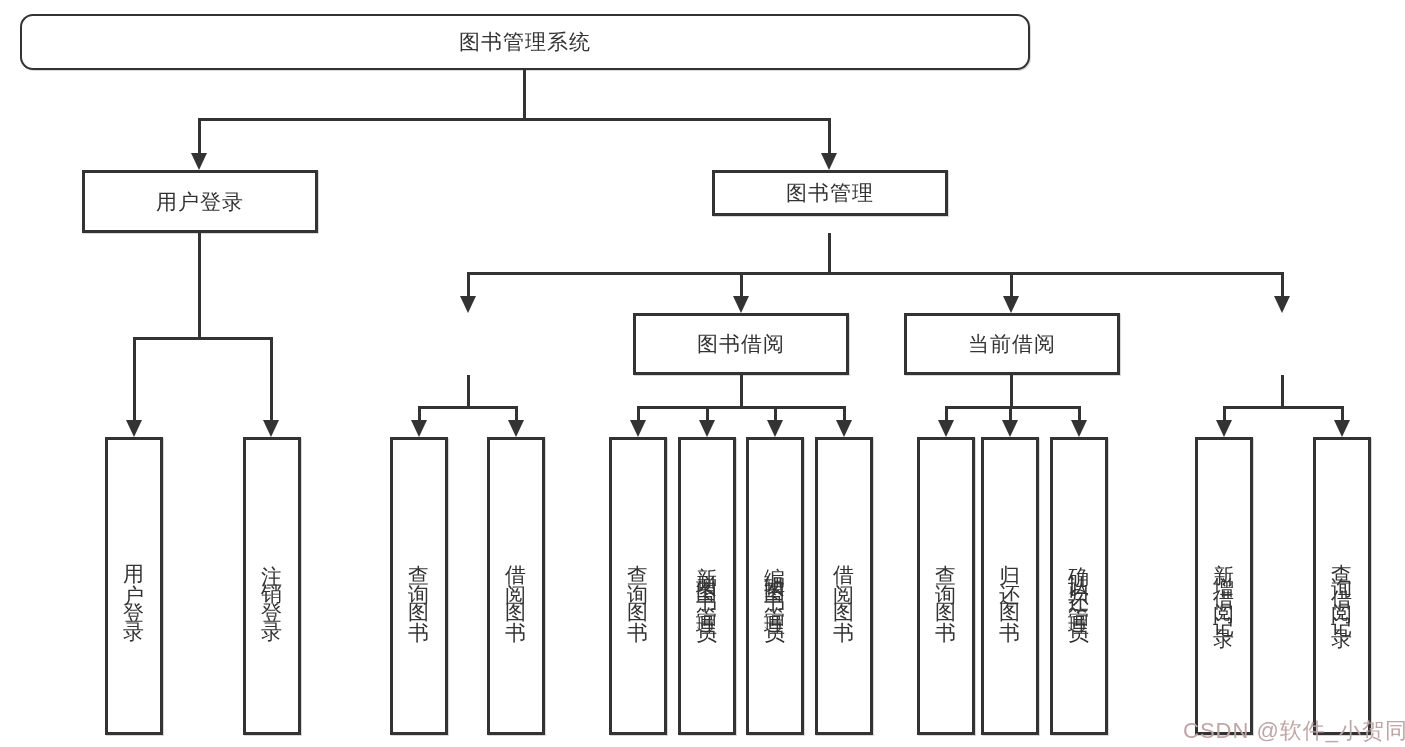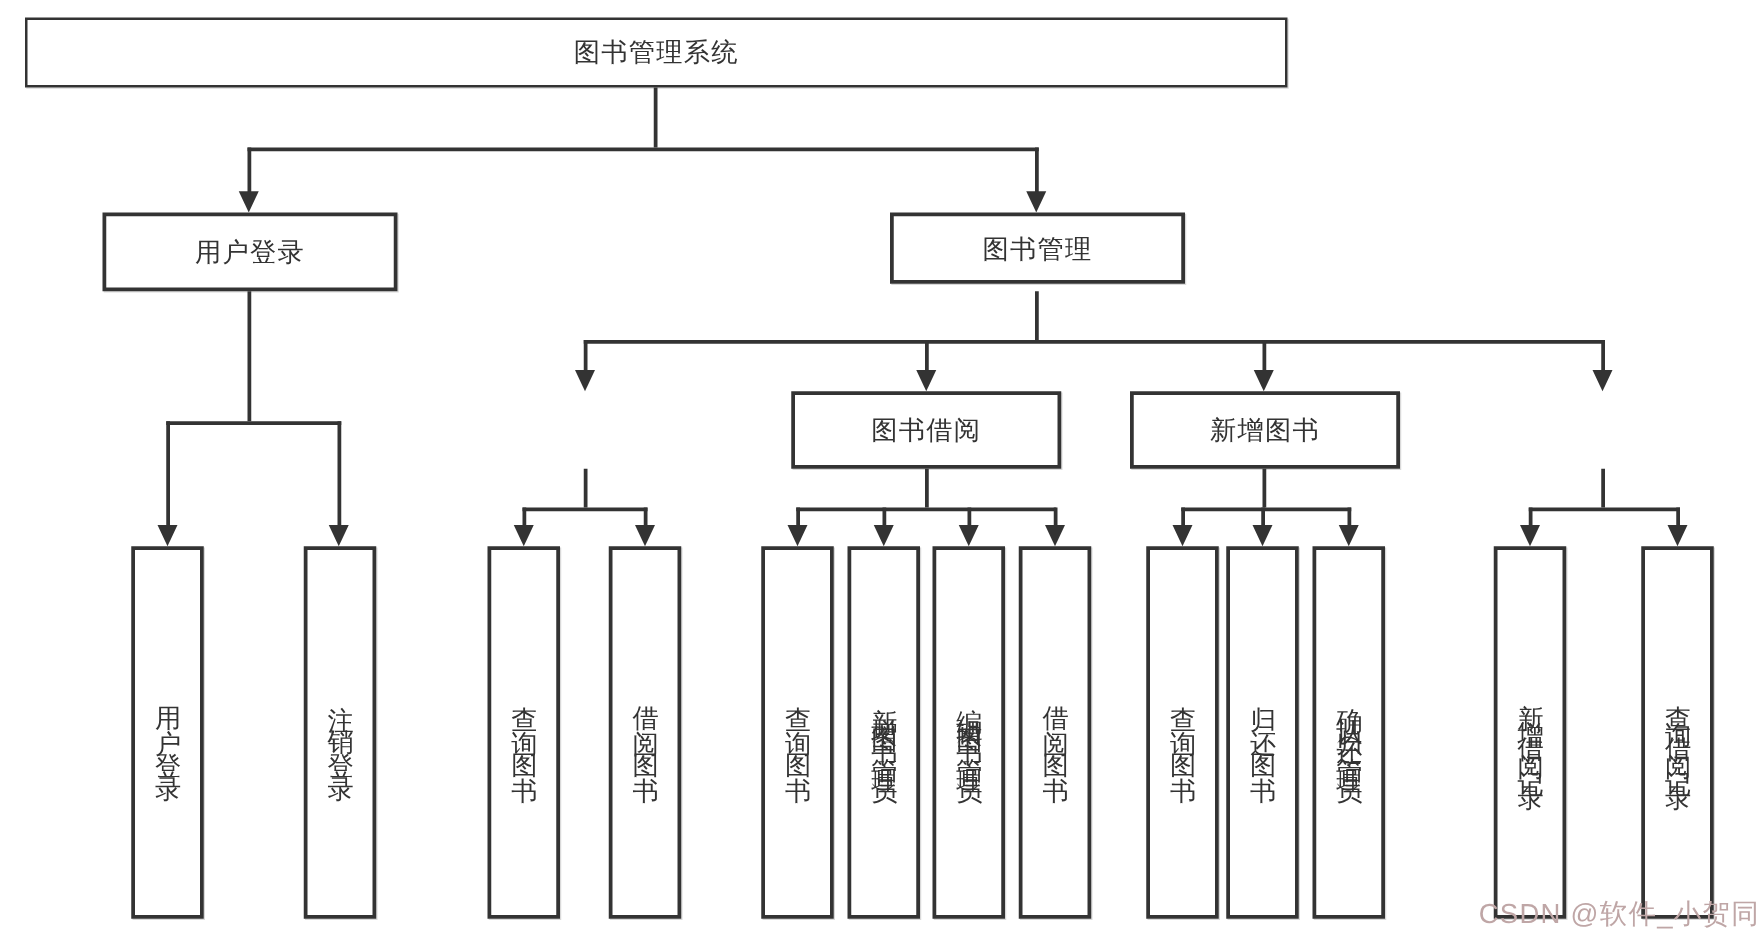--- a/index.html
+++ b/index.html
@@ -12,21 +12,21 @@
   }
   .box{
     position:absolute;
     border:3px solid #333;
     background:#fff;
     display:flex;align-items:center;justify-content:center;
     color:#333;font-size:21px;letter-spacing:1px;
     box-sizing:border-box;
     box-shadow:1px 1px 0 rgba(0,0,0,0.15);
   }
-  .rootbox{border-width:2.5px;}
+  .rootbox{border-width:2.5px;border-radius:13px;}
   .vbox{border-width:3px;}
   .vtext{
     writing-mode:vertical-rl;
     text-orientation:mixed;
     line-height:1;
     color:#333;font-size:21px;
   }
   .vs-4{letter-spacing:19px;}
   .vs-6{letter-spacing:13px;}
   .vs-9{letter-spacing:8px;}
@@ -61,21 +61,21 @@
   <div class="vline" style="left:523px;top:70px;height:48px;"></div>
   <div class="hline" style="left:198px;top:118px;width:633px;"></div>
   <div class="vline" style="left:198px;top:118px;height:37px;"></div>
   <div class="arrow" style="left:191px;top:153px;"></div>
   <div class="vline" style="left:828px;top:118px;height:37px;"></div>
   <div class="arrow" style="left:821px;top:153px;"></div>
 
   <div class="box" style="left:82px;top:170px;width:236px;height:63px;">
     <span>用户登录</span>
   </div>
-  <div class="box" style="left:712px;top:170px;width:236px;height:57px;">
+  <div class="box" style="left:712px;top:170px;width:236px;height:46px;">
     <span>图书管理</span>
   </div>
 
   <div class="vline" style="left:198px;top:233px;height:104px;"></div>
   <div class="hline" style="left:133px;top:337px;width:140px;"></div>
   <div class="vline" style="left:133px;top:337px;height:85px;"></div>
   <div class="arrow" style="left:126px;top:420px;"></div>
   <div class="vline" style="left:270px;top:337px;height:85px;"></div>
   <div class="arrow" style="left:263px;top:420px;"></div>
 
@@ -87,21 +87,21 @@
   <div class="arrow" style="left:733px;top:296px;"></div>
   <div class="vline" style="left:1010px;top:272px;height:26px;"></div>
   <div class="arrow" style="left:1003px;top:296px;"></div>
   <div class="vline" style="left:1281px;top:272px;height:26px;"></div>
   <div class="arrow" style="left:1274px;top:296px;"></div>
 
   <div class="box" style="left:633px;top:313px;width:216px;height:62px;">
     <span>图书借阅</span>
   </div>
   <div class="box" style="left:904px;top:313px;width:216px;height:62px;">
-    <span>新增图书</span>
+    <span>当前借阅</span>
   </div>
 
   <div class="vline" style="left:467px;top:375px;height:31px;"></div>
   <div class="hline" style="left:418px;top:406px;width:100px;"></div>
   <div class="vline" style="left:418px;top:406px;height:16px;"></div>
   <div class="arrow" style="left:411px;top:420px;"></div>
   <div class="vline" style="left:515px;top:406px;height:16px;"></div>
   <div class="arrow" style="left:508px;top:420px;"></div>
 
   <div class="vline" style="left:740px;top:375px;height:31px;"></div>

